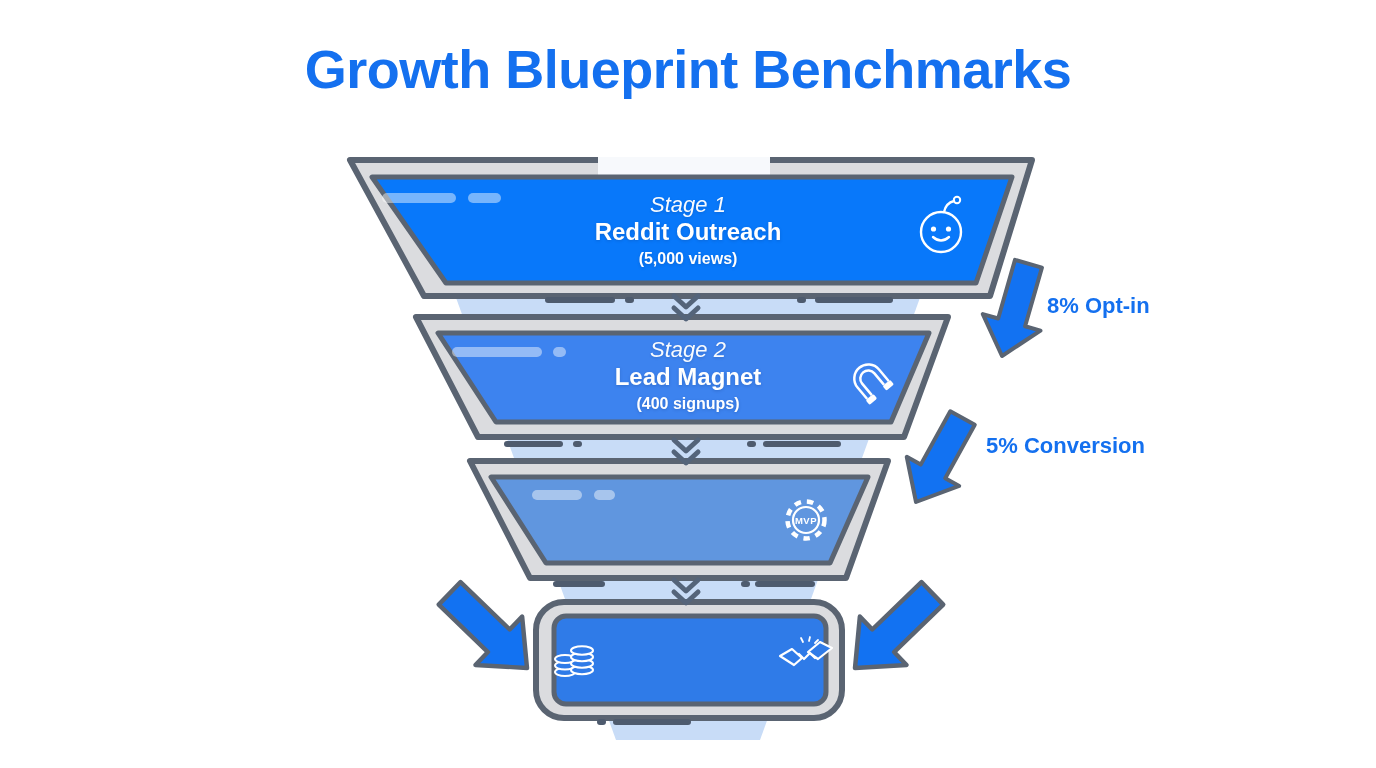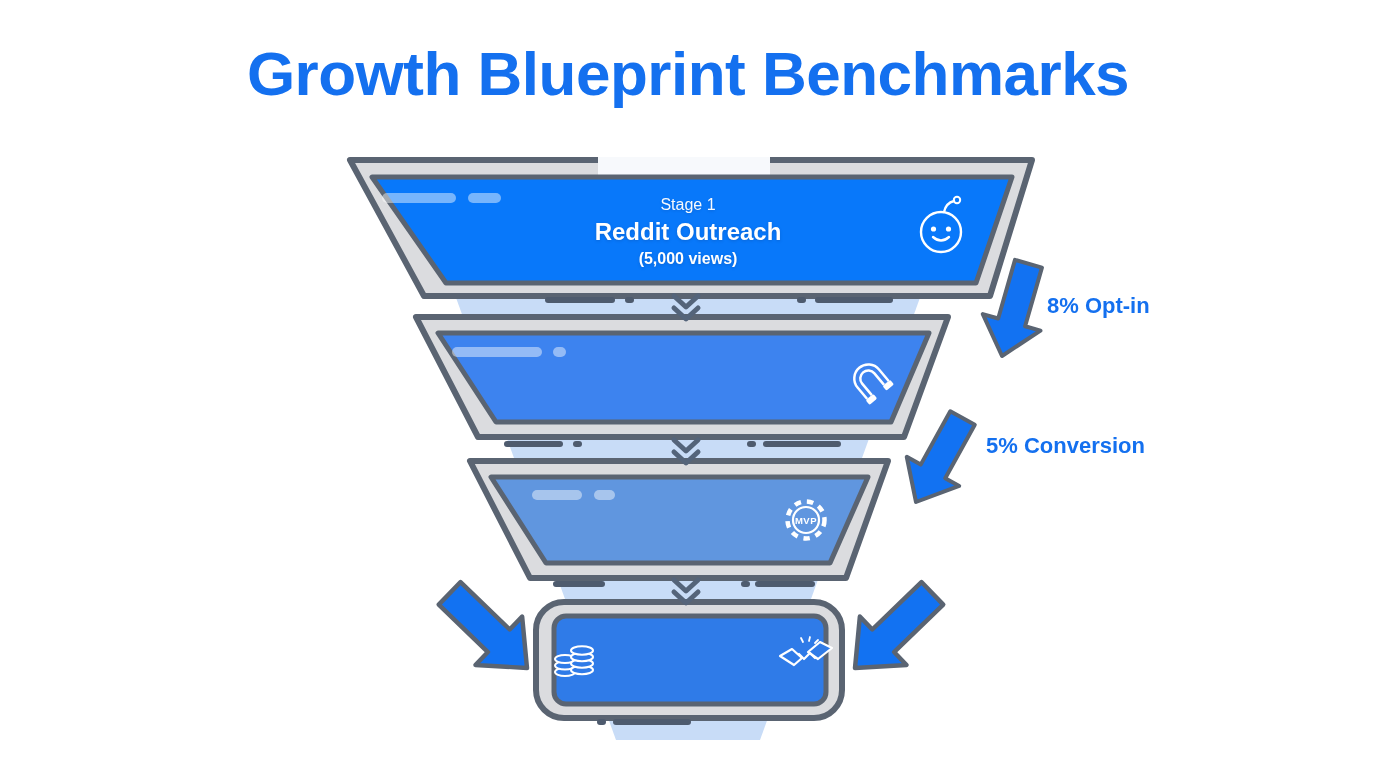--- a/index.html
+++ b/index.html
@@ -1,27 +1,27 @@
 <!DOCTYPE html>
 <html><head>
 <meta charset="utf-8">
 <style>
   html,body{margin:0;padding:0;background:#ffffff;}
   body{width:1376px;height:768px;overflow:hidden;font-family:"Liberation Sans",sans-serif;}
   .canvas{position:relative;width:1376px;height:768px;background:#ffffff;}
   .page-title{
     position:absolute;top:38px;left:0;width:100%;margin:0;text-align:center;
-    font-size:62px;font-weight:800;color:#1470EF;letter-spacing:-0.5px;z-index:3;
+    font-size:54px;font-weight:800;color:#1470EF;letter-spacing:-0.5px;z-index:3;
   }
   .scene{position:absolute;left:0;top:0;z-index:1;}
   .stage-text{
     position:absolute;left:688px;transform:translateX(-50%);text-align:center;
     color:#ffffff;z-index:2;white-space:nowrap;text-shadow:0 1px 3px rgba(20,50,110,0.25);
   }
-  .stage-line1{font-size:16px;font-weight:500;line-height:27px;opacity:.97;}
+  .stage-line1{font-size:22px;font-weight:500;line-height:27px;opacity:.97;font-style:italic;}
   .stage-line2{font-size:24px;font-weight:700;line-height:27px;}
   .stage-line3{font-size:16px;font-weight:800;line-height:27px;}
   .side-label{
     position:absolute;color:#1470EF;font-size:22px;font-weight:800;
     white-space:nowrap;z-index:3;
   }
 </style>
 </head>
 <body>
 
@@ -145,19 +145,24 @@
       <path d="M-3,-16 l-2,-4 M3,-17 l1,-4 M9,-15 l3,-3" fill="none" stroke-width="1.8"></path>
     </g>
   </svg>
 
   <div class="stage-text" style="top:191px">
     <div class="stage-line1">Stage 1</div>
     <div class="stage-line2">Reddit Outreach</div>
     <div class="stage-line3">(5,000 views)</div>
   </div>
 
+  <div class="stage-text" style="top:336px">
+    <div class="stage-line1">Stage 2</div>
+    <div class="stage-line2">Lead Magnet</div>
+    <div class="stage-line3">(400 signups)</div>
+  </div>
 
 
 
   <div class="side-label" style="left:1047px;top:293px">8% Opt-in</div>
   <div class="side-label" style="left:986px;top:433px">5% Conversion</div>
 
 </div>
 
 </body></html>

